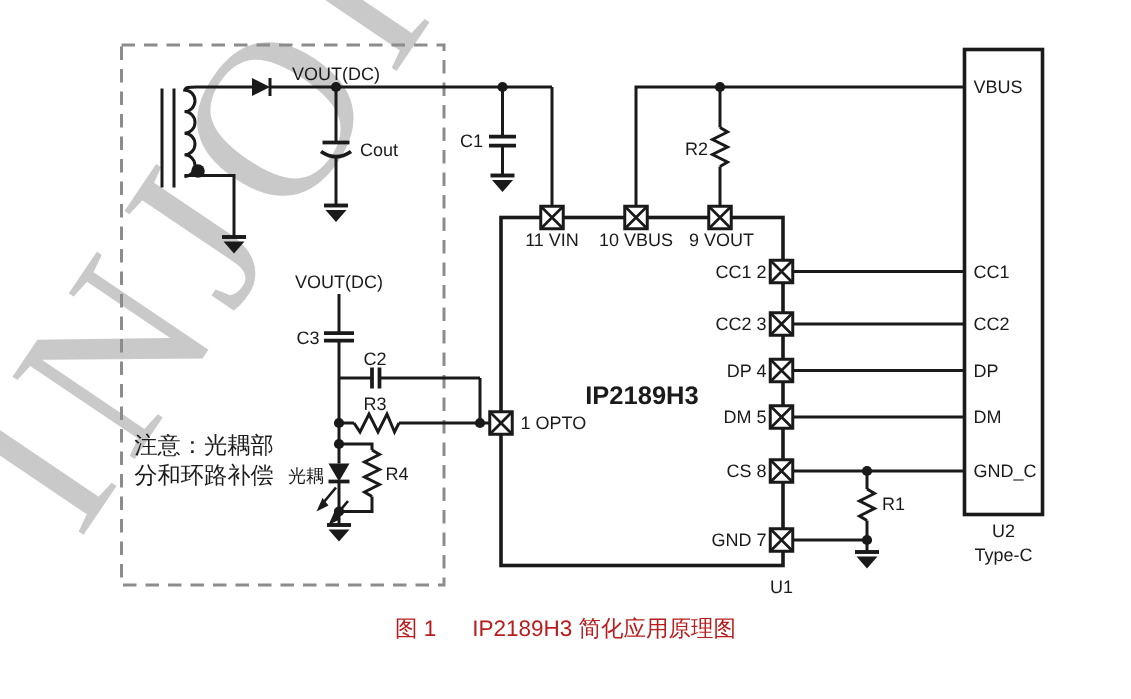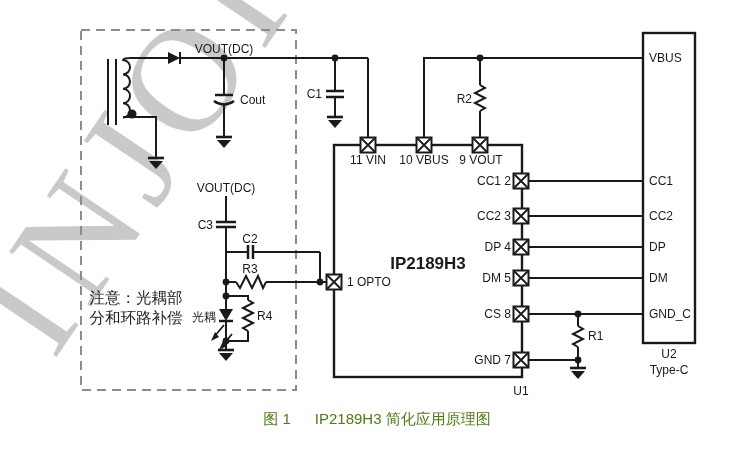--- a/index.html
+++ b/index.html
@@ -10,21 +10,21 @@
       transform:rotate(-56deg);user-select:none;z-index:0;}
   .wm2{position:absolute;font-family:"Liberation Serif",serif;font-size:150px;
       color:#cdcdcd;transform-origin:0 0;transform:rotate(-56deg);z-index:0;}
   svg#schem{position:absolute;left:0;top:0;z-index:1;}
   svg text{font-family:"Liberation Sans",sans-serif;font-size:12px;fill:#1a1a1a;}
   svg text.icname{font-size:17px;font-weight:bold;}
   .note{position:absolute;left:80px;top:288px;width:112px;z-index:2;
         font-family:Liberation Sans, sans-serif;font-size:15.5px;line-height:19.8px;
         text-align:center;color:#1c1c1c;}
   .caption{position:absolute;left:0;top:410px;width:754px;text-align:center;
-           font-size:15px;color:#4d7c0f;z-index:2;}
+           font-size:15px;color:#b91c1c;z-index:2;}
   .caption .gap{display:inline-block;width:24px;}
 </style>
 </head>
 <body>
 
 <div id="page">
 
   <div class="wm" style="left:-60px;top:285px;">INJOINIC</div>
   <div class="wm2" style="left:648px;top:-78px;">I</div>
 

